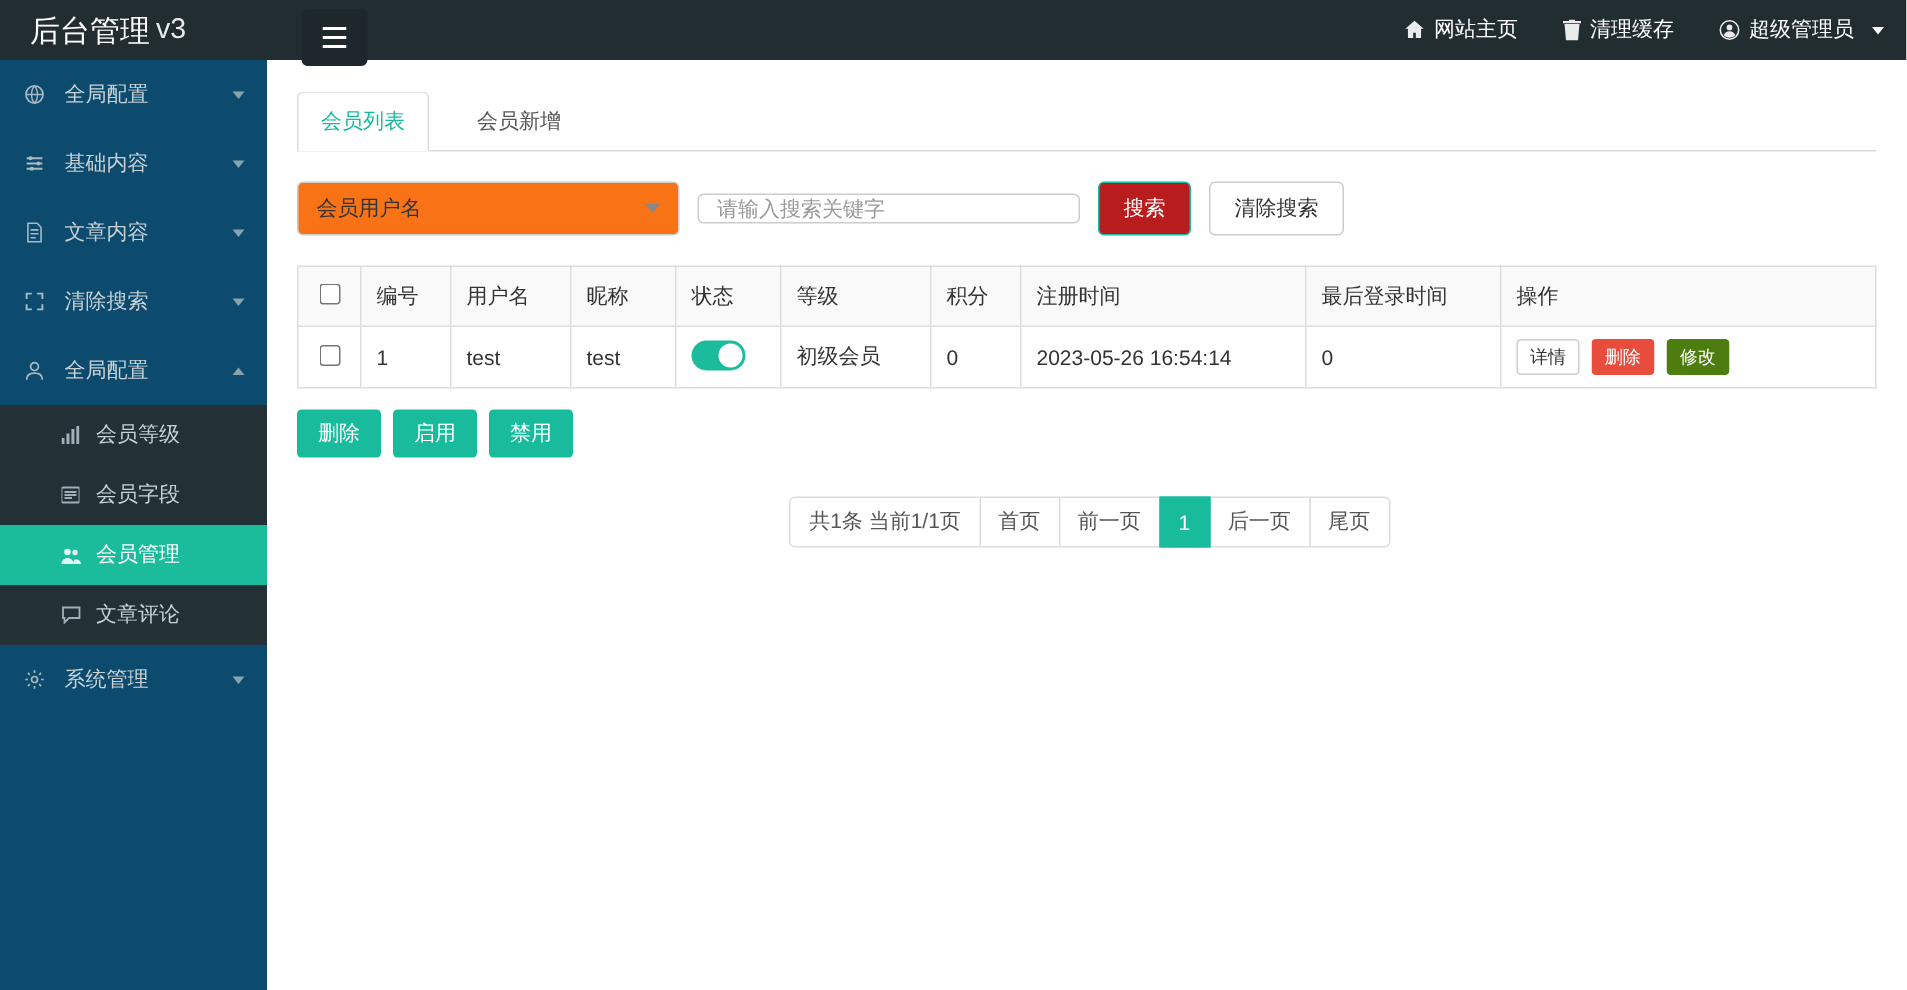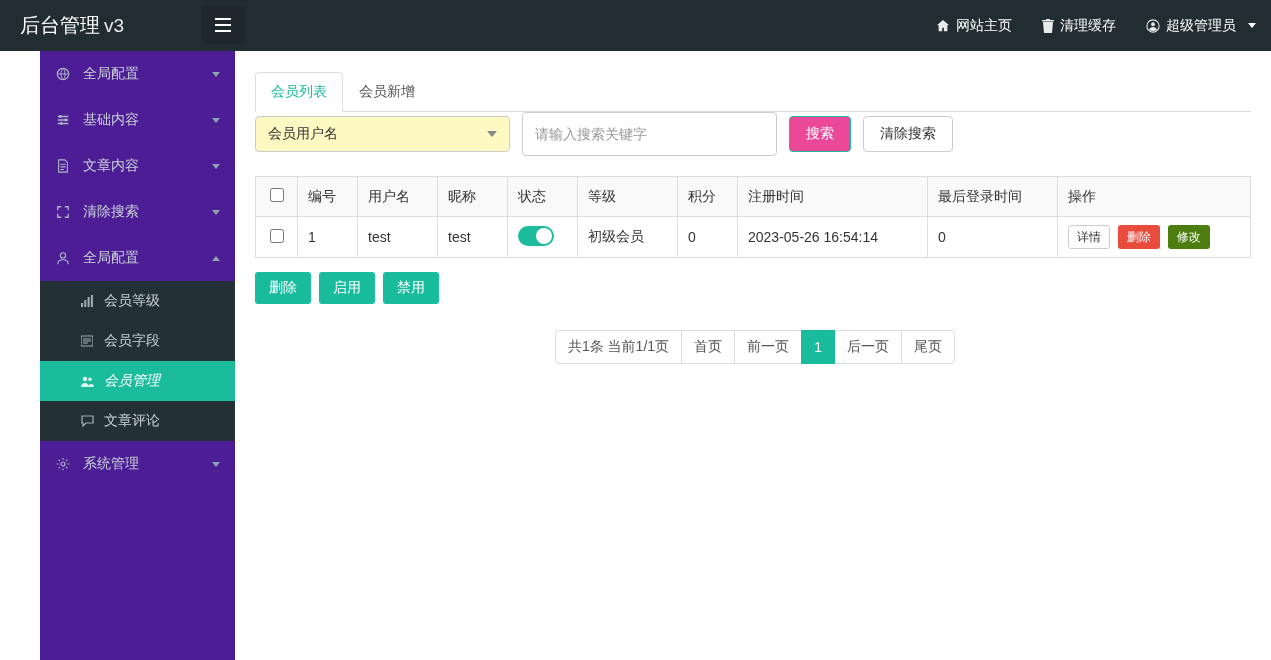--- a/index.html
+++ b/index.html
@@ -1,58 +1,58 @@
 <!DOCTYPE html>
 <html><head>
 <meta charset="utf-8">
 <style>
   * { box-sizing: border-box; margin: 0; padding: 0; }
   html, body { height: 100%; font-family: -apple-system, "Helvetica Neue", Arial, "Microsoft YaHei", sans-serif; font-size: 14px; color: #333; }
   body { display: flex; flex-direction: column; background: #fff; }
 
   
-  .navbar { height: 51px; background: #222d32; color: #fff; display: flex; align-items: stretch; position: relative; }
+  .navbar { height: 40px; background: #222d32; color: #fff; display: flex; align-items: stretch; position: relative; }
   .brand-wrap { width: 195px; display: flex; align-items: center; padding-left: 20px; font-size: 20px; }
   .brand-wrap .ver { font-size: 19px; opacity: .9; margin-left: 4px; }
   .navbar-toggle { width: 44px; height: 38px; margin: 6px 0 0 6px; background: #1e282c; border: 1px solid #1e282c; border-radius: 4px; display: flex; align-items: center; justify-content: center; cursor: pointer; }
   .navbar-right { margin-left: auto; display: flex; align-items: center; }
   .nav-link { height: 50px; display: flex; align-items: center; padding: 0 15px; color: #fff; cursor: pointer; gap: 6px; }
   .nav-link .ico { opacity: .9; display: inline-flex; }
   .caret { width: 0; height: 0; border-left: 4px solid transparent; border-right: 4px solid transparent; border-top: 5px solid #fff; display: inline-block; margin-left: 6px; }
 
   
   .layout { flex: 1; display: flex; min-height: 0; }
 
   
-  .sidebar { width: 195px; background: #4c1d95; color: #c8d1d5; overflow-y: auto; margin-left: 40px; }
+  .sidebar { width: 178px; background: #0c4a6e; color: #c8d1d5; overflow-y: auto; }
   .menu-item { height: 46px; display: flex; align-items: center; padding: 0 15px; cursor: pointer; gap: 12px; position: relative; color: #c8d1d5; }
   .menu-item .chev { margin-left: auto; width: 0; height: 0; border-left: 4px solid transparent; border-right: 4px solid transparent; border-top: 5px solid #8aa4af; }
   .menu-item.open .chev { border-top: none; border-bottom: 5px solid #8aa4af; }
   .menu-item .mico { width: 16px; display: inline-flex; justify-content: center; opacity: .9; }
   .submenu { background: #233035; }
   .sub-item { height: 40px; display: flex; align-items: center; padding-left: 40px; gap: 10px; cursor: pointer; color: #c8d1d5; }
   .sub-item .sico { width: 14px; display: inline-flex; justify-content: center; opacity: .85; }
-  .sub-item.active { background: #1abc9c; color: #fff; font-style: italic; }
+  .sub-item.active { background: #1abc9c; color: #fff; }
 
   
   .content { flex: 1; padding: 20px 20px 20px 20px; overflow: auto; background: #fff; }
 
   
-  .tabs { border-bottom: 1px solid #ddd; display: flex; gap: 0; }
+  .tabs { border-bottom: 1px solid #ddd; display: flex; gap: 16px; margin-bottom: 20px; }
   .tab { padding: 10px 15px; cursor: pointer; color: #555; position: relative; top: 1px; border: 1px solid transparent; border-bottom: none; border-radius: 4px 4px 0 0; }
   .tab.active { color: #18bc9c; border-color: #ddd; background: #fff; border-bottom: 1px solid #fff; }
 
   
   .search-row { display: flex; gap: 12px; align-items: center; margin-bottom: 20px; }
-  .select { position: relative; width: 255px; height: 36px; border: 1px solid #ccc; border-radius: 4px; display: flex; align-items: center; padding: 0 12px; background: #fef9c3; cursor: pointer; }
+  .select { position: relative; width: 255px; height: 36px; border: 1px solid #ccc; border-radius: 4px; display: flex; align-items: center; padding: 0 12px; background: #f97316; cursor: pointer; }
   .select .sel-caret { margin-left: auto; color: #888; }
-  .search-input { width: 255px; height: 44px; border: 1px solid #ccc; border-radius: 4px; padding: 0 12px; font-size: 14px; outline: none; }
+  .search-input { width: 255px; height: 20px; border: 1px solid #ccc; border-radius: 4px; padding: 0 12px; font-size: 14px; outline: none; }
   .search-input::placeholder { color: #999; }
   .btn { height: 36px; padding: 0 16px; border: 1px solid transparent; border-radius: 4px; cursor: pointer; font-size: 14px; display: inline-flex; align-items: center; justify-content: center; }
-  .btn-primary { background: #ec4899; color: #fff; border-color: #18bc9c; }
+  .btn-primary { background: #b91c1c; color: #fff; border-color: #18bc9c; }
   .btn-default { background: #fff; color: #333; border-color: #ccc; font-family: Liberation Serif, serif; }
 
   
   table.data { width: 100%; border-collapse: collapse; border: 1px solid #ddd; padding-left: 24px; }
   .data th, .data td { border: 1px solid #ddd; padding: 8px 10px; text-align: left; vertical-align: middle; height: 40px; font-weight: normal; }
   .data thead th { background: #f9f9f9; color: #333; }
   .chk { width: 42px; text-align: center !important; }
   input[type="checkbox"] { width: 14px; height: 14px; cursor: pointer; }
 
   

